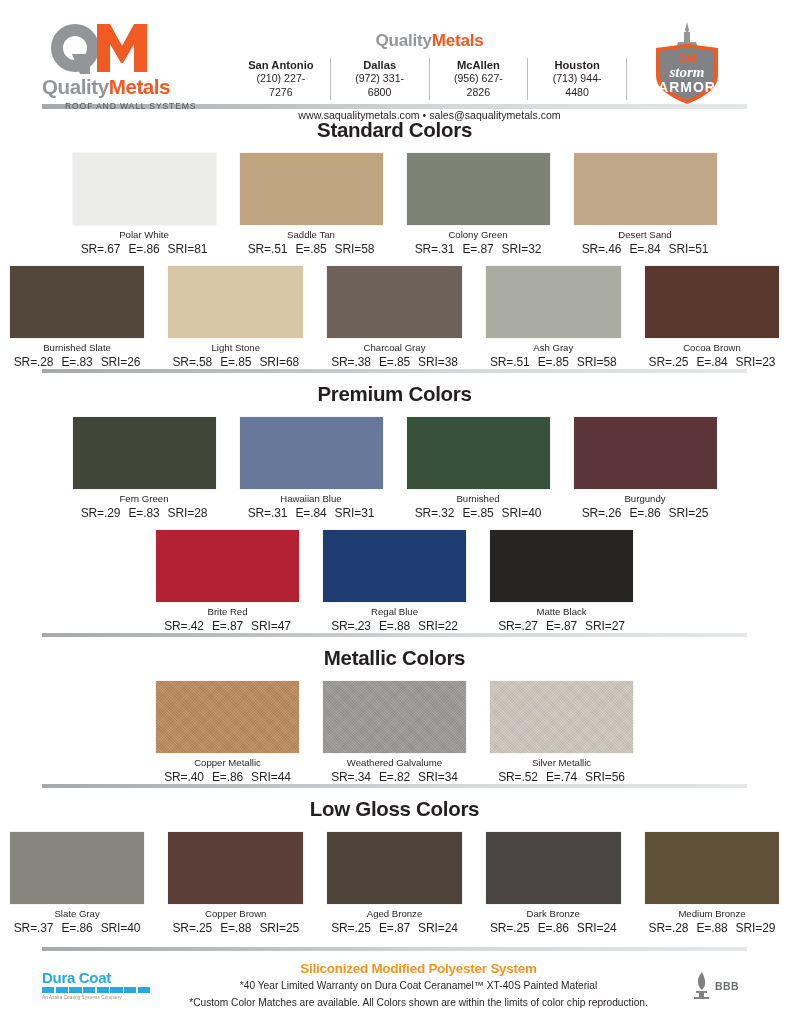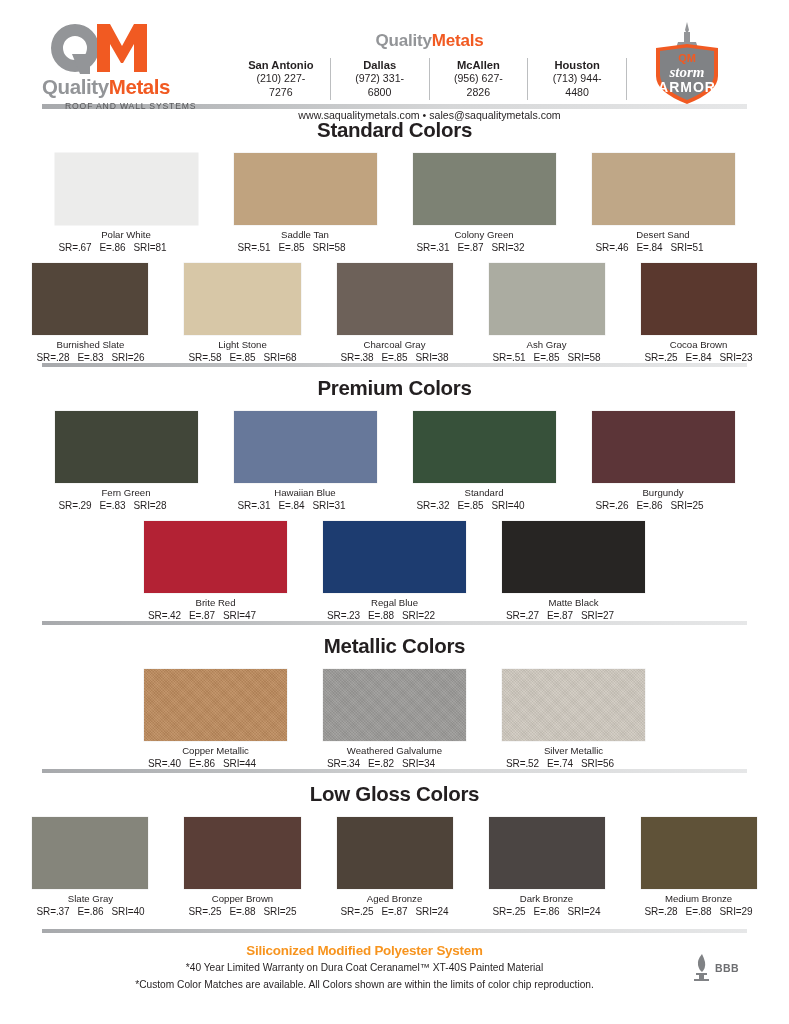--- a/index.html
+++ b/index.html
@@ -39,25 +39,25 @@
   .divider{height:5px;margin:0 42px;
     background:linear-gradient(to right,#a7a9ac 0%,#bcbec0 28%,#d6d7d8 58%,#e6e7e8 100%);}
   .divider.thin{height:4px;}
 
   
   .section{padding:0 42px;}
   .section-title{text-align:center;font-size:20.5px;font-weight:bold;letter-spacing:-0.3px;
     margin:9px 0 11px 0;}
 
   .row{display:flex;justify-content:center;}
-  .row.gap-std{gap:36px;}
+  .row.gap-std{gap:24px;}
   .chip{width:143px;}
   .swatch{height:72px;width:100%;box-shadow:0 0 0 0.5px rgba(0,0,0,0.08);}
   .chip-name{text-align:center;font-size:9.6px;margin-top:4px;line-height:1.25;}
-  .chip-vals{text-align:left;font-size:10px;margin-top:1px;letter-spacing:-0.1px;color:#231f20;}
+  .chip-vals{text-align:center;font-size:12px;margin-top:1px;letter-spacing:-0.1px;color:#231f20;}
   .chip-vals span{margin:0 4px;}
 
   .row-spacer{height:10px;}
 
   
   .swatch.metal{
     background-image:
       repeating-linear-gradient(45deg, rgba(255,255,255,0.055) 0 1px, rgba(0,0,0,0.045) 1px 2px),
       repeating-linear-gradient(-45deg, rgba(255,255,255,0.04) 0 1px, rgba(0,0,0,0.035) 1px 2px);
   }
@@ -198,21 +198,21 @@
             <div class="chip-name">Fern Green</div>
             <div class="chip-vals"><span>SR=.29</span><span>E=.83</span><span>SRI=28</span></div>
           </div>
           <div class="chip">
             <div class="swatch" style="background-color: rgb(103, 120, 154);"></div>
             <div class="chip-name">Hawaiian Blue</div>
             <div class="chip-vals"><span>SR=.31</span><span>E=.84</span><span>SRI=31</span></div>
           </div>
           <div class="chip">
             <div class="swatch" style="background-color: rgb(55, 81, 58);"></div>
-            <div class="chip-name">Standard</div>
+            <div class="chip-name">Burnished</div>
             <div class="chip-vals"><span>SR=.32</span><span>E=.85</span><span>SRI=40</span></div>
           </div>
           <div class="chip">
             <div class="swatch" style="background-color: rgb(92, 53, 56);"></div>
             <div class="chip-name">Burgundy</div>
             <div class="chip-vals"><span>SR=.26</span><span>E=.86</span><span>SRI=25</span></div>
           </div>
         </div>
         <div class="row-spacer"></div>
         <div class="row gap-std">
@@ -282,20 +282,34 @@
             <div class="swatch" style="background-color: rgb(95, 82, 56);"></div>
             <div class="chip-name">Medium Bronze</div>
             <div class="chip-vals"><span>SR=.28</span><span>E=.88</span><span>SRI=29</span></div>
           </div>
         </div>
       </div>
       <div class="divider thin" style="margin-top: 12px;"></div>
     </div>
 
   <div class="footer">
+    <div class="duracoat">
+      <div class="dc-name">Dura Coat</div>
+      <div class="dc-bars">
+        <i></i>
+          <i></i>
+          <i></i>
+          <i></i>
+          <i></i>
+          <i></i>
+          <i></i>
+          <i></i>
+      </div>
+      <div class="dc-sub">An Axalta Coating Systems Company</div>
+    </div>
 
     <div class="foot-center">
       <div class="foot-head">Siliconized Modified Polyester System</div>
       <div class="foot-line">*40 Year Limited Warranty on Dura Coat Ceranamel™ XT-40S Painted Material</div>
       <div class="foot-line">*Custom Color Matches are available. All Colors shown are within the limits of color chip reproduction.</div>
     </div>
 
     <div class="bbb">
       <svg width="28" height="30" viewBox="0 0 28 30">
         <path d="M15 2 Q10 8 11 13 Q12 18 15 20 Q19 16 18 10 Q17 6 15 2 Z" fill="#808285"></path>

